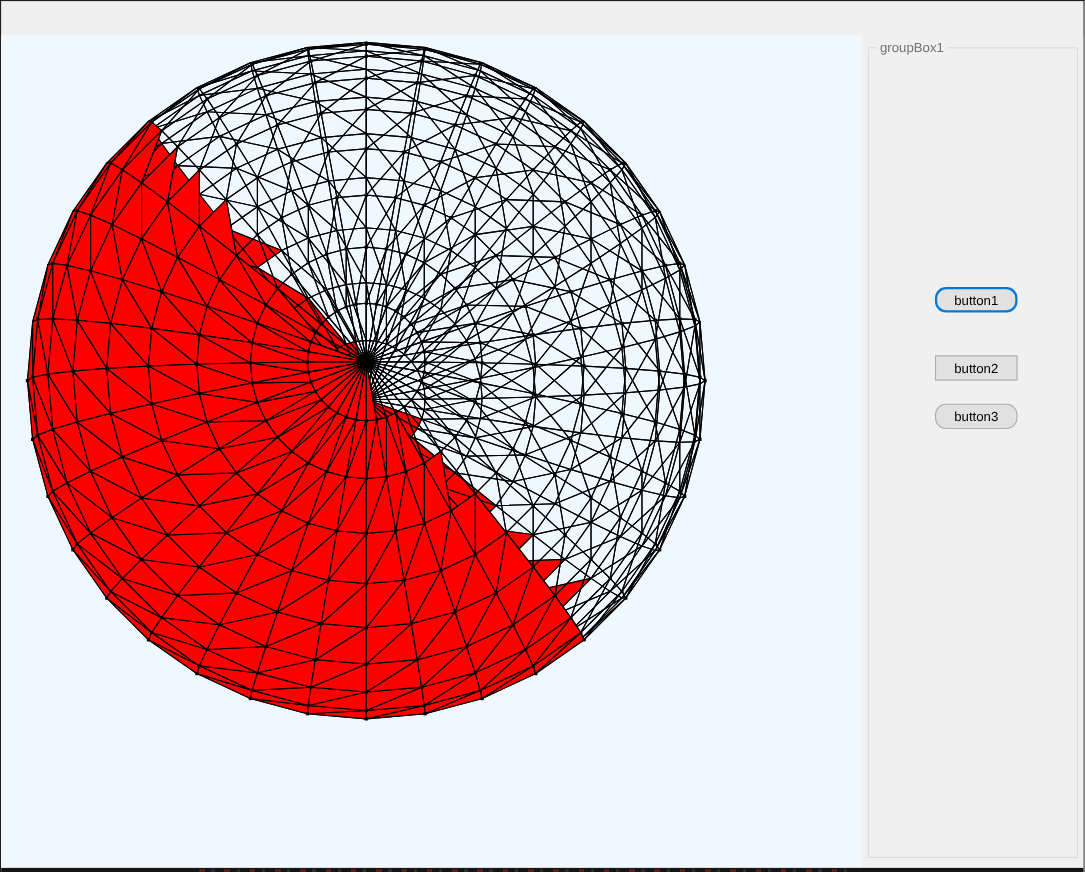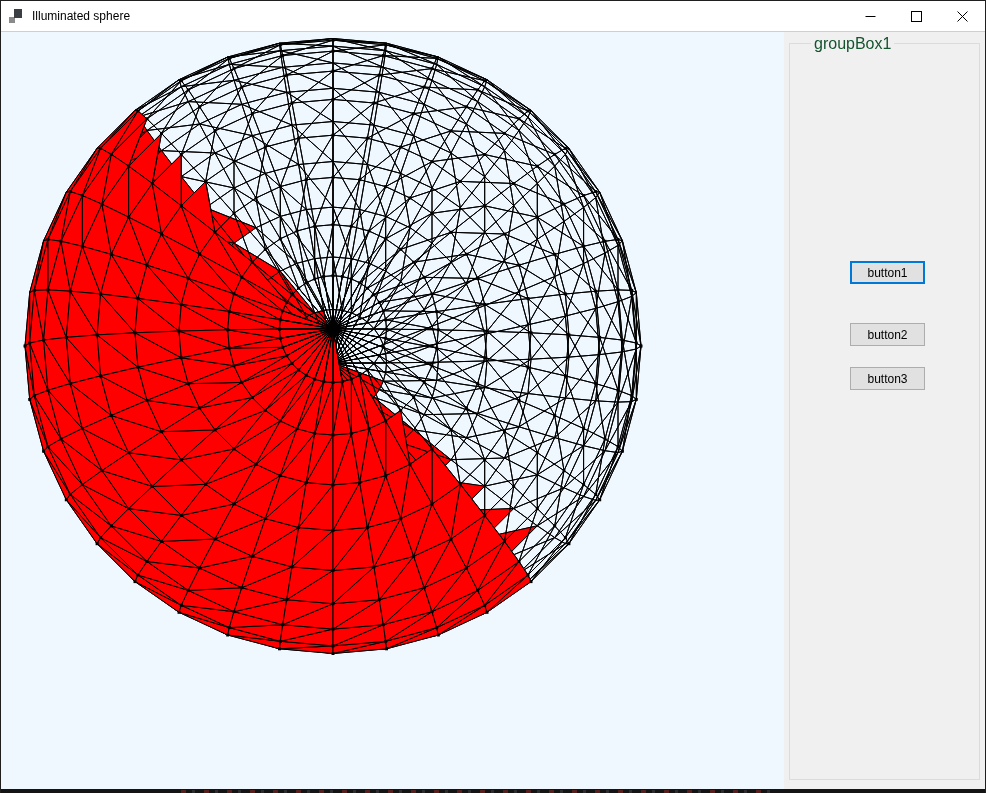--- a/index.html
+++ b/index.html
@@ -26,73 +26,48 @@
     background:var(--canvas-bg,#f0f8ff);overflow:hidden;
   }
   .side-panel{
     position:absolute;left:783px;top:31px;right:0;height:758px;background:var(--panel-bg,#f0f0f0);
   }
   .groupbox{
     position:absolute;left:5px;top:11px;width:191px;height:737px;
     border:1px solid var(--groupbox-border,#dcdcdc);box-sizing:border-box;
   }
   .gb-label{
-    position:absolute;left:21px;top:-8px;background:var(--panel-bg,#f0f0f0);
-    padding:0 3px;font-size:16px;color:#14532d;line-height:15px;
+    position:absolute;left:7px;top:-8px;background:var(--panel-bg,#f0f0f0);
+    padding:0 3px;font-size:12px;color:#737373;line-height:15px;
   }
   .btn{
     position:absolute;left:60px;width:75px;height:23px;box-sizing:border-box;
     background:var(--button-bg,#e1e1e1);border:1px solid var(--button-border,#adadad);
     font-family:"Liberation Sans","DejaVu Sans",sans-serif;font-size:12px;color:#000;
     padding:0;display:flex;align-items:center;justify-content:center;
   }
   .btn.focused{border:2px solid var(--focus-accent,#0078d7);}
-  .btn-1{top:217px;}
+  .btn-1{top:217px;border-radius:10px;}
   .btn-2{top:279px;}
-  .btn-3{top:323px;}
+  .btn-3{top:323px;border-radius:10px;}
   .bottom-edge{
     position:absolute;left:0;right:0;bottom:0;height:4px;background:#141414;
   }
   .bottom-edge .marks{
     position:absolute;left:180px;width:590px;top:1px;height:3px;
     background:repeating-linear-gradient(90deg,
       rgba(140,40,35,0.55) 0 5px, rgba(20,20,20,0) 5px 11px,
       rgba(90,90,95,0.35) 11px 14px, rgba(20,20,20,0) 14px 23px);
   }
 </style>
 </head>
 <body>
 
 <div class="window">
 
-  <div class="titlebar">
-    <span class="app-icon">
-      <span class="ic-a"></span>
-        <span class="ic-b"></span>
-    </span>
-    <span class="title-text">Illuminated sphere</span>
-    <div class="controls">
-      <div class="ctrl">
-        <svg width="11" height="11" viewBox="0 0 11 11">
-          <line x1="0.5" y1="5.5" x2="10.5" y2="5.5" stroke="#000" stroke-width="1"></line>
-        </svg>
-      </div>
-      <div class="ctrl">
-        <svg width="11" height="11" viewBox="0 0 11 11">
-          <rect x="0.5" y="0.5" width="10" height="10" fill="none" stroke="#000" stroke-width="1"></rect>
-        </svg>
-      </div>
-      <div class="ctrl">
-        <svg width="11" height="11" viewBox="0 0 11 11">
-          <line x1="0.5" y1="0.5" x2="10.5" y2="10.5" stroke="#000" stroke-width="1"></line>
-          <line x1="10.5" y1="0.5" x2="0.5" y2="10.5" stroke="#000" stroke-width="1"></line>
-        </svg>
-      </div>
-    </div>
-  </div>
 
   <div class="canvas">
     <svg width="782" height="758" viewBox="0 0 782 758">
         <path d="M332,277.5L332,331.2L332,331.2Z" fill="#ff0000" stroke="#000000" stroke-width="1"></path>
         <path d="M322.7,278.3L332,331.2L332,331.2Z" fill="#ff0000" stroke="#000000" stroke-width="1"></path>
         <path d="M341.3,278.3L332,331.2L332,331.2Z" fill="#ff0000" stroke="#000000" stroke-width="1"></path>
         <path d="M313.7,280.8L332,331.2L332,331.2Z" fill="#ff0000" stroke="#000000" stroke-width="1"></path>
         <path d="M350.3,280.8L332,331.2L332,331.2Z" fill="#ff0000" stroke="#000000" stroke-width="1"></path>
         <path d="M305.3,284.7L332,331.2L332,331.2Z" fill="#ff0000" stroke="#000000" stroke-width="1"></path>
         <path d="M358.7,284.7L332,331.2L332,331.2Z" fill="#ff0000" stroke="#000000" stroke-width="1"></path>

